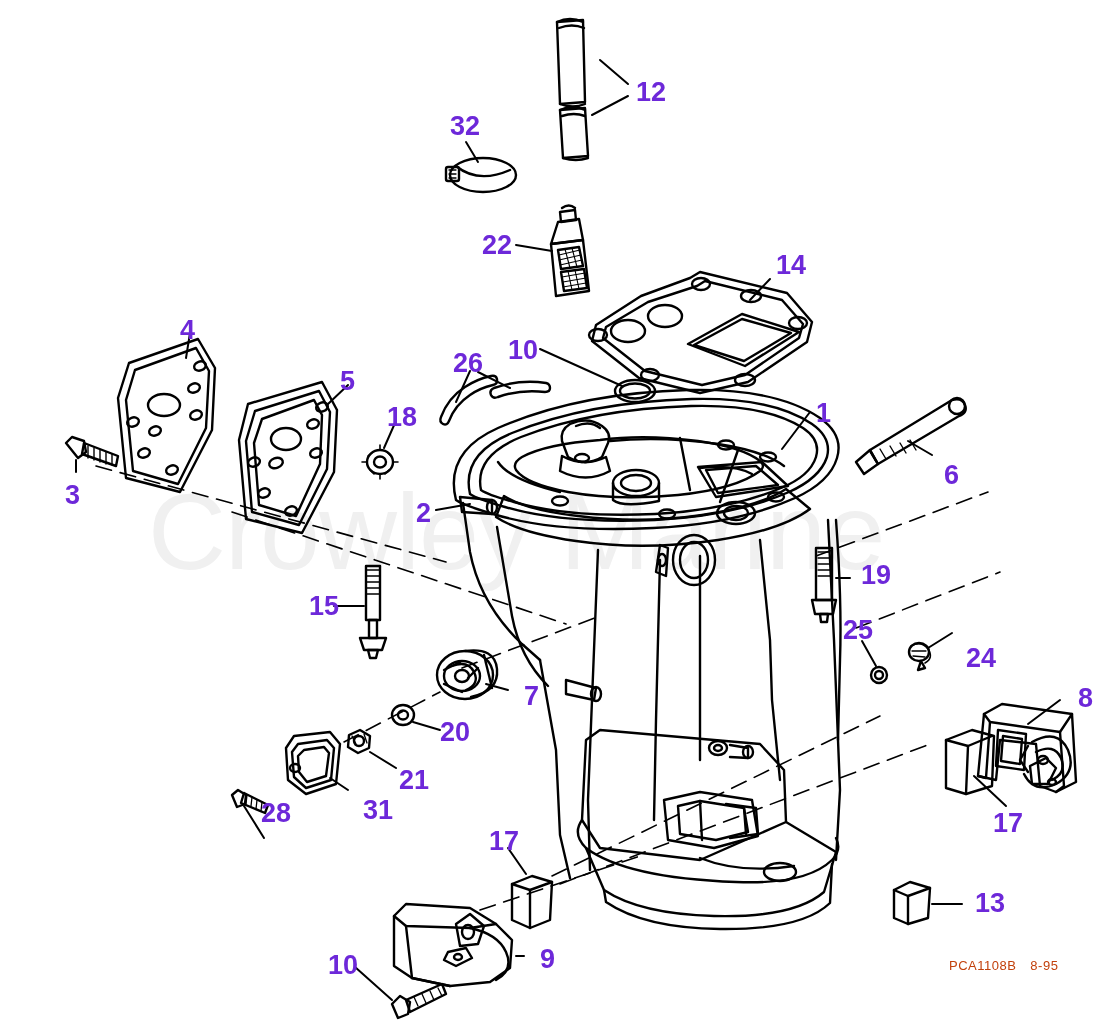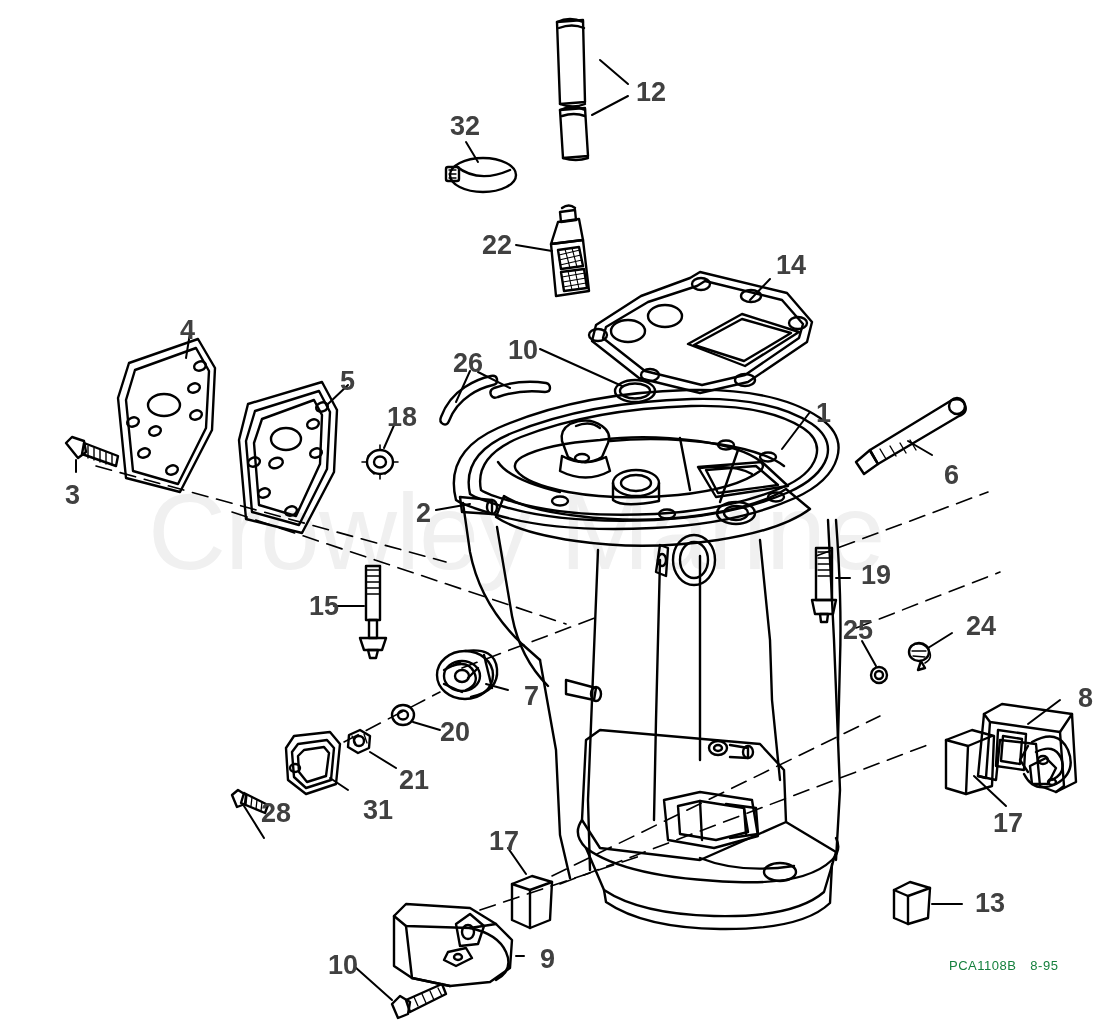--- a/index.html
+++ b/index.html
@@ -6,24 +6,24 @@
   html,body{margin:0;padding:0;background:#ffffff;}
   body{font-family:"Liberation Sans",sans-serif;}
   #stage{position:relative;width:1104px;height:1035px;background:#fff;overflow:hidden;}
   #svgroot{position:absolute;left:0;top:0;width:1104px;height:1035px;}
   .wm-big{position:absolute;left:148px;top:478px;font-family:"Liberation Sans",sans-serif;
           font-size:108px;line-height:1;color:#f0f0f0;white-space:nowrap;letter-spacing:-1px;
           font-weight:400;pointer-events:none;}
   .wm-bot{position:absolute;left:648px;top:947px;font-family:"Liberation Sans",sans-serif;
           font-size:44px;line-height:1;color:#5a5a5a;white-space:nowrap;pointer-events:none;}
   .code{position:absolute;left:949px;top:958px;font-family:"Liberation Sans",sans-serif;
-        font-size:13px;color:#15803d;white-space:nowrap;letter-spacing:0.5px;}
+        font-size:13px;color:#c2410c;white-space:nowrap;letter-spacing:0.5px;}
   .code span.c2{margin-left:14px;}
   .lbl{position:absolute;font-family:"Liberation Sans",sans-serif;font-weight:bold;
-       font-size:27px;color:#404040;line-height:1;white-space:nowrap;}
+       font-size:27px;color:#6d28d9;line-height:1;white-space:nowrap;}
 </style>
 </head>
 <body>
 
 <div id="stage">
 
   <div class="wm-big">Crowley Marine</div>
 
   <svg id="svgroot" viewBox="0 0 1104 1035">
     <g fill="none" stroke="#000" stroke-width="2.4" stroke-linejoin="round" stroke-linecap="round">
@@ -391,21 +391,21 @@
   <div class="lbl" style="left:309px;top:593px">15</div>
   <div class="lbl" style="left:328px;top:952px">10</div>
   <div class="lbl" style="left:489px;top:828px">17</div>
   <div class="lbl" style="left:993px;top:810px">17</div>
   <div class="lbl" style="left:387px;top:404px">18</div>
   <div class="lbl" style="left:861px;top:562px">19</div>
   <div class="lbl" style="left:440px;top:719px">20</div>
   <div class="lbl" style="left:399px;top:767px">21</div>
   <div class="lbl" style="left:482px;top:232px">22</div>
   <div class="lbl" style="left:450px;top:113px">32</div>
-  <div class="lbl" style="left:966px;top:613px">24</div>
+  <div class="lbl" style="left:966px;top:645px">24</div>
   <div class="lbl" style="left:843px;top:617px">25</div>
   <div class="lbl" style="left:453px;top:350px">26</div>
   <div class="lbl" style="left:363px;top:797px">31</div>
   <div class="lbl" style="left:261px;top:800px">28</div>
 
 
   <div class="code">
     <span>PCA1108B</span><span class="c2">8-95</span>
   </div>
 

